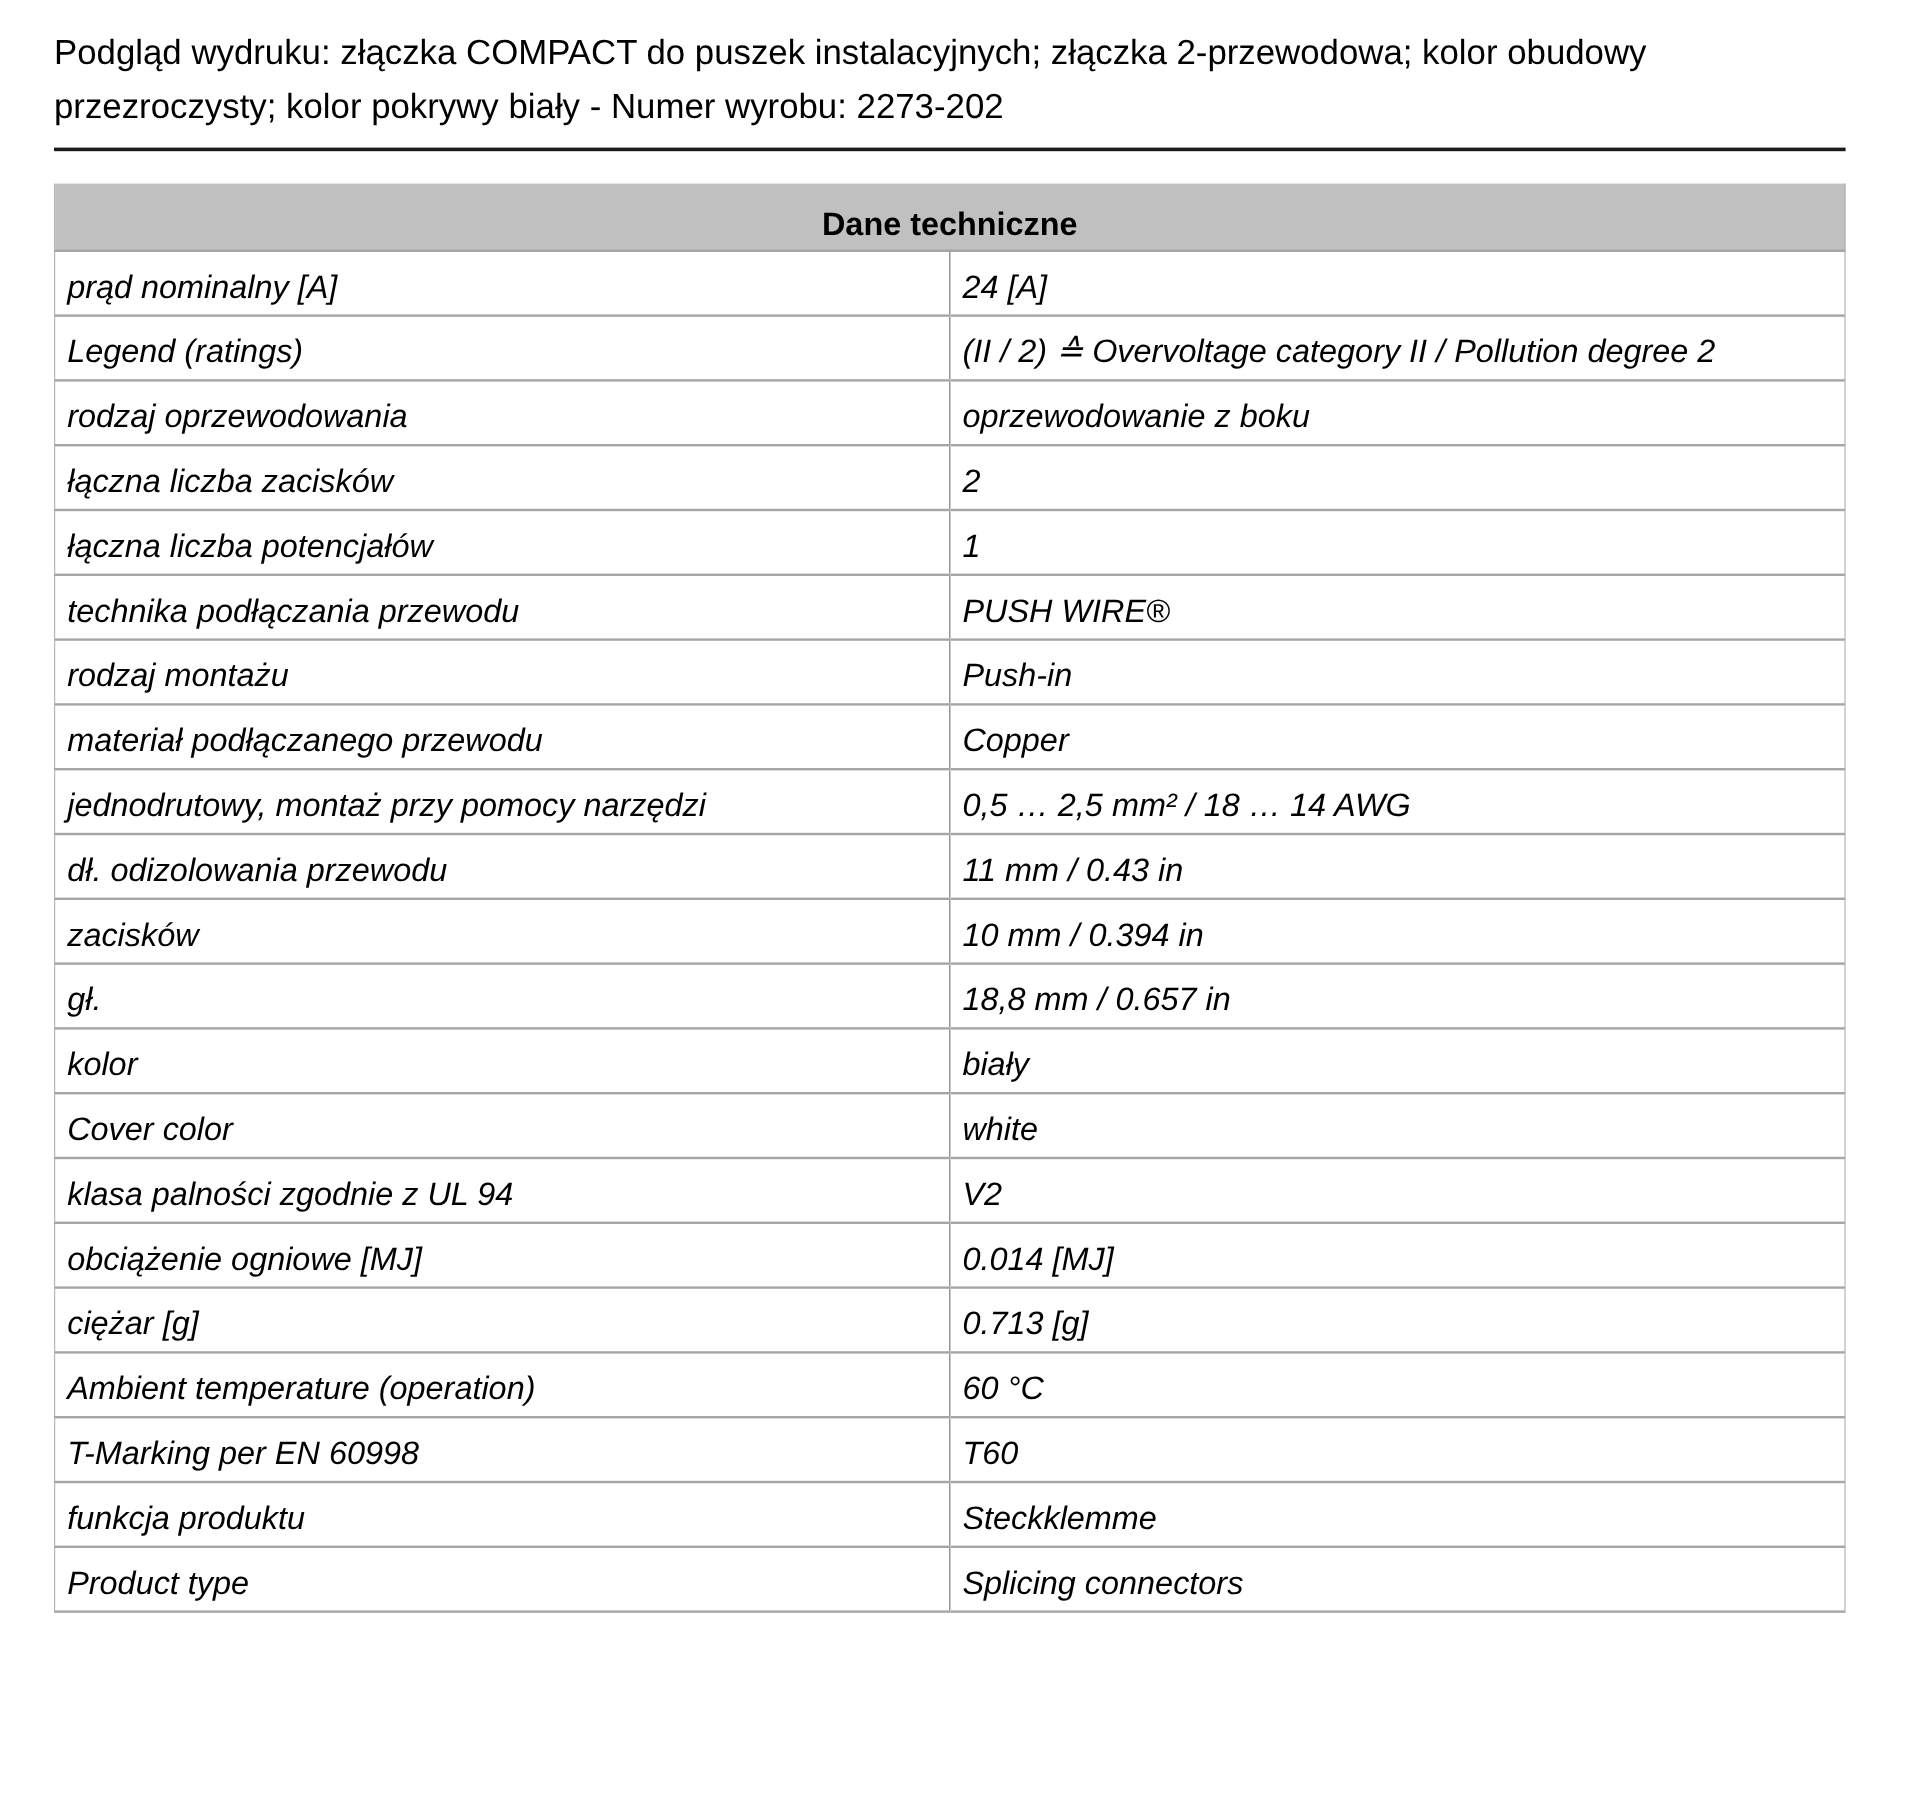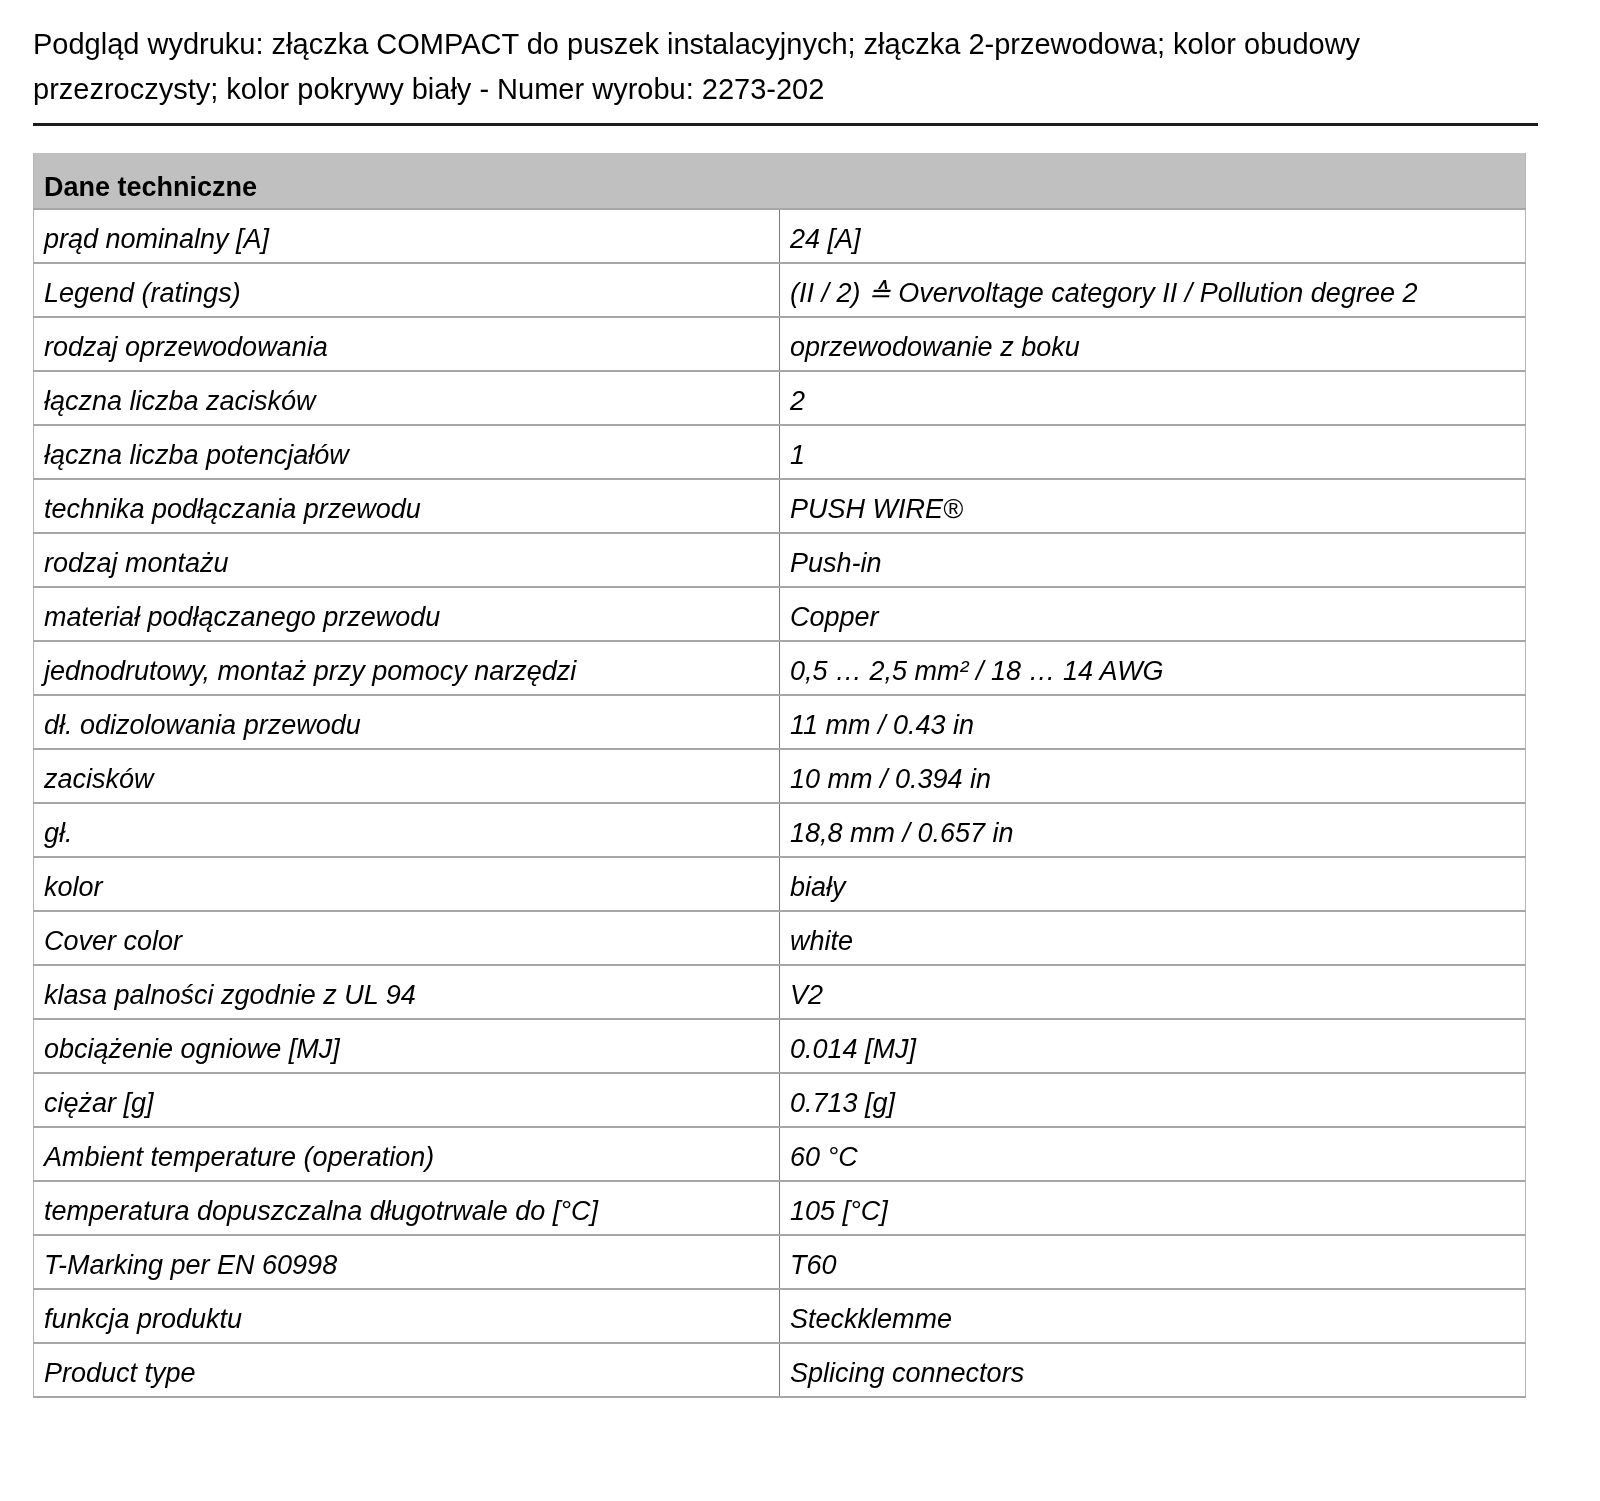--- a/index.html
+++ b/index.html
@@ -13,21 +13,21 @@
   * { margin: 0; padding: 0; box-sizing: border-box; }
   html, body {
     width: 1600px;
     height: 1501px;
     background: #ffffff;
     color: var(--text);
     font-family: "Liberation Sans", sans-serif;
     overflow: hidden;
   }
   .page {
-    padding: 14px 62px 0 33px;
+    padding: 14px 62px 0 45px;
     border-radius: 16px;
   }
   .page-title {
     font-size: 29px;
     font-weight: 400;
     line-height: 45px;
     padding-top: 8px;
     letter-spacing: 0px;
   }
   .title-rule {
@@ -38,21 +38,21 @@
   table.spec-table {
     margin-top: 27px;
     width: 1493px;
     border-collapse: collapse;
     table-layout: fixed;
     border-left: 1px solid var(--outer-border);
     border-right: 1px solid var(--outer-border);
   }
   table.spec-table th {
     background: var(--header-bg);
-    text-align: left;
+    text-align: center;
     font-size: 27px;
     font-weight: 700;
     height: 56px;
     vertical-align: bottom;
     padding: 0 10px 5px 10px;
     border-bottom: 2px solid var(--row-border);
   }
   table.spec-table td {
     height: 54px;
     vertical-align: bottom;
@@ -170,24 +170,20 @@
         <tr>
           <td class="spec-label">ciężar [g]</td>
           <td class="spec-value">0.713 [g]</td>
         </tr>
 
         <tr>
           <td class="spec-label">Ambient temperature (operation)</td>
           <td class="spec-value">60 °C</td>
         </tr>
 
-        <tr>
-          <td class="spec-label">temperatura dopuszczalna długotrwale do [°C]</td>
-          <td class="spec-value">105 [°C]</td>
-        </tr>
 
         <tr>
           <td class="spec-label">T-Marking per EN 60998</td>
           <td class="spec-value">T60</td>
         </tr>
 
         <tr>
           <td class="spec-label">funkcja produktu</td>
           <td class="spec-value">Steckklemme</td>
         </tr>

